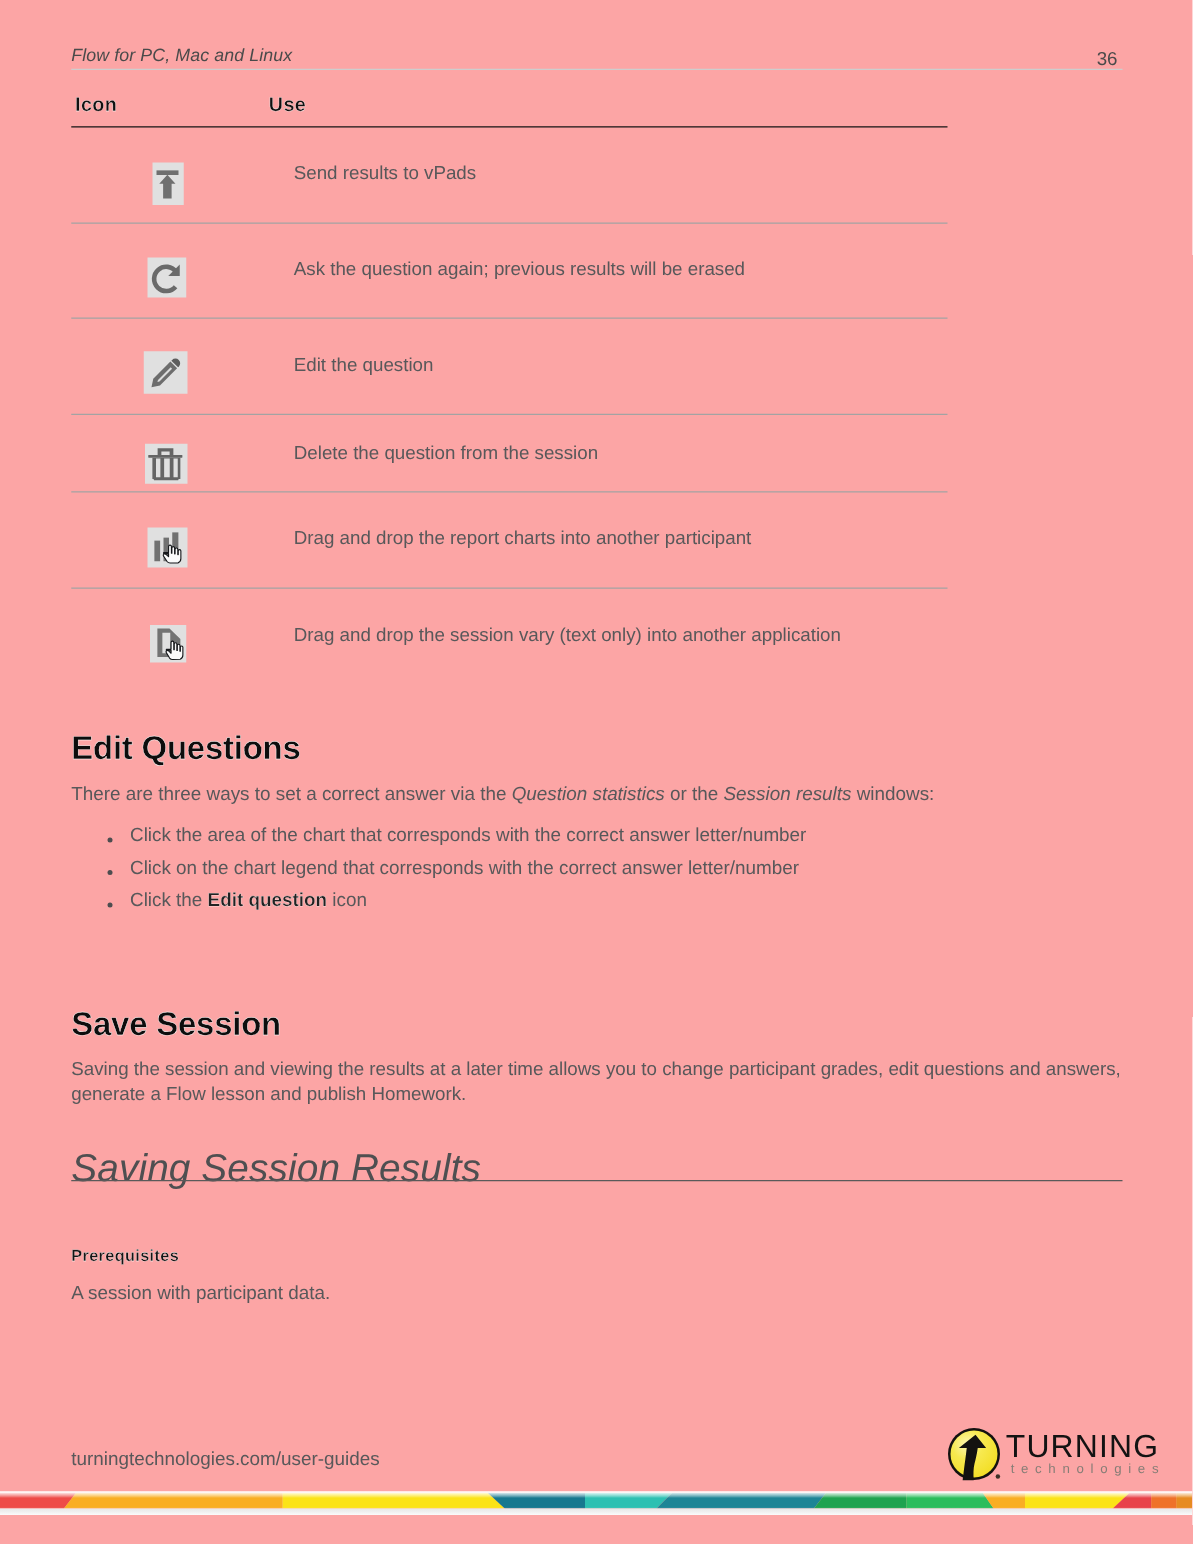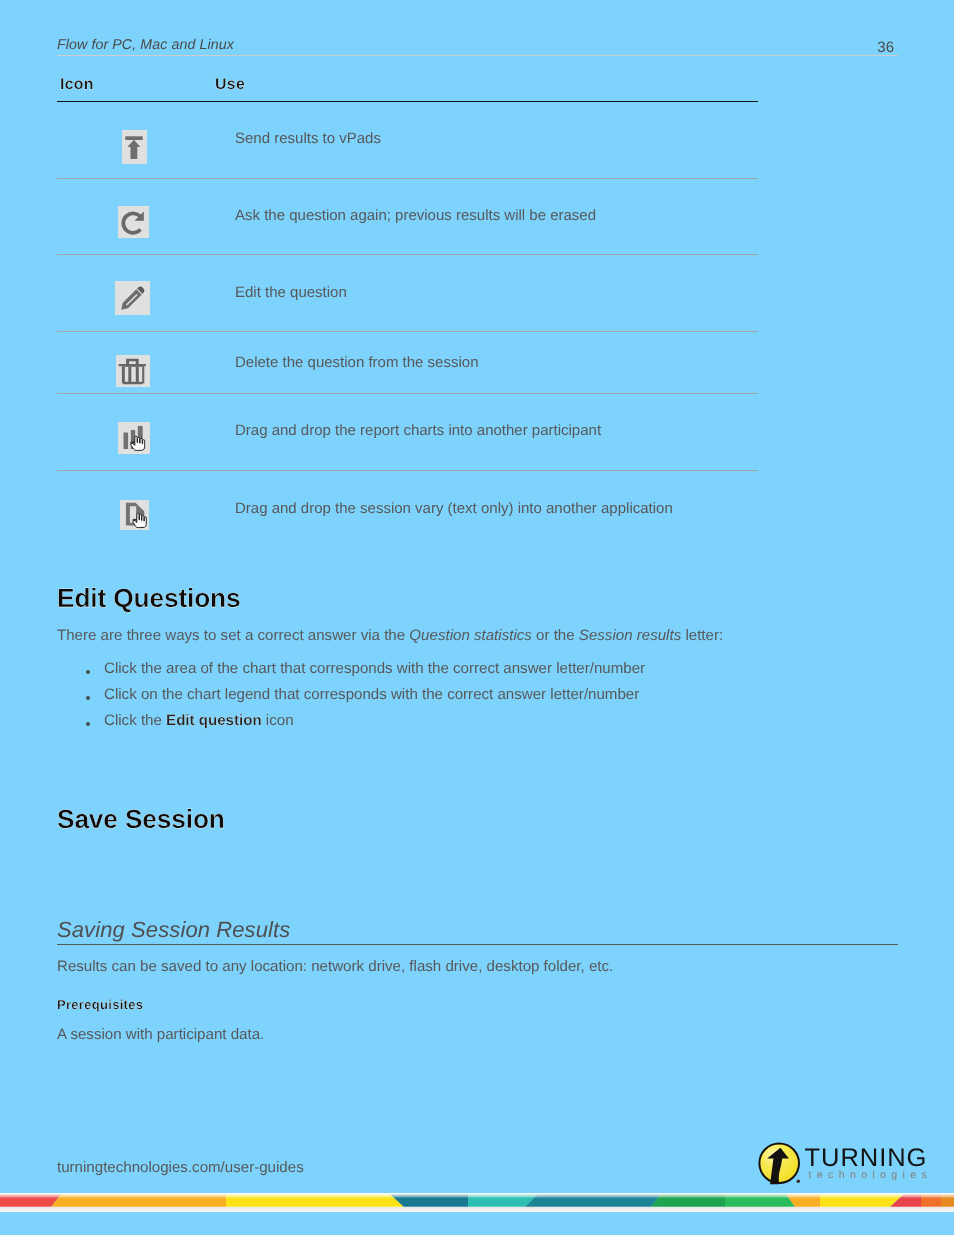--- a/index.html
+++ b/index.html
@@ -1,19 +1,19 @@
 <!DOCTYPE html>
 <html><head>
 <meta charset="utf-8">
 <style>
   html,body{margin:0;padding:0;background:#fff;}
   body{width:954px;height:1235px;font-family:"Liberation Sans",sans-serif;
        -webkit-font-smoothing:antialiased;
        text-rendering:geometricPrecision;}
-  .page{position:relative;width:954px;height:1235px;overflow:hidden;background:#7dd3fc;}
+  .page{position:relative;width:954px;height:1235px;overflow:hidden;background:#fca5a5;}
 
   
   .hdr{position:absolute;left:57px;top:36px;width:841px;height:20px;}
   .hdr-title{position:absolute;left:0;top:0;font-style:italic;font-size:14.2px;
              color:#4a4a4a;letter-spacing:.1px;line-height:18px;}
   .hdr-page{position:absolute;right:4px;top:2.5px;font-size:15px;color:#4a4a4a;
             line-height:18px;text-align:right;}
   .hdr-rule{position:absolute;left:57px;top:55px;width:841px;height:1px;background:#cdcdcd;}
 
   
@@ -22,21 +22,21 @@
   .th-use{left:215px;top:76px;}
   .tbl-rule-head{position:absolute;left:56.5px;top:100.8px;width:701.4px;height:1.7px;background:#151515;}
   .row-rule{position:absolute;left:56.5px;width:701.4px;height:1px;background:#a3a3a3;}
 
   .icon-box{position:absolute;background:#e0e0e0;display:flex;align-items:center;justify-content:center;}
   .row-text{position:absolute;font-size:15.0px;color:#58585a;white-space:nowrap;margin-left:20px;}
 
   
   .h1{position:absolute;left:57px;font-size:26.3px;font-weight:bold;color:#0d0d0d;
       letter-spacing:-0.15px;-webkit-text-stroke:0.32px #ffffff;}
-  .h2{position:absolute;left:57px;font-size:22px;font-style:italic;color:#4f4f51;
+  .h2{position:absolute;left:57px;font-size:31px;font-style:italic;color:#4f4f51;
       font-weight:normal;text-align:right;}
   .h2-rule{position:absolute;left:57px;width:841px;height:1px;background:#5a5a5a;}
   .p{position:absolute;left:57px;font-size:15.1px;color:#58585a;line-height:20px;}
   .b{font-weight:bold;color:#222;-webkit-text-stroke:0.2px #ffffff;}
   .i{font-style:italic;}
   .bullets{position:absolute;left:85px;font-size:15.1px;color:#58585a;}
   .bullet-row{position:relative;height:26px;}
   .bullet-dot{position:absolute;left:1px;top:10.8px;width:4.4px;height:4.4px;border-radius:50%;background:#4d4d4f;}
   .bullet-txt{position:absolute;left:19px;top:0;white-space:nowrap;line-height:20px;}
 
@@ -153,45 +153,48 @@
                L26.3 24.1 q0 2.6 -2.2 3.35
                L18.1 27.65 q-1.55 0-2.45 -1.2
                L13.15 22.3 q-0.78 -1.05 0.24 -1.7 q1.02 -0.62 1.75 0.38
                L16.85 22.6 L16.85 20.25 Z" fill="#fbfbfb" stroke="#15171a" stroke-width="0.9" stroke-linejoin="round" stroke-linecap="round"></path>
     </svg>
   </div>
   <div class="row-text" style="left:215px;top:499.7px">Drag and drop the session vary (text only) into another application</div>
 
   <div class="h1" style="top:583px">Edit Questions</div>
   <div class="p" style="top:626px">
-    <span>There are three ways to set a correct answer via the </span><span class="i">Question statistics</span><span> or the </span><span class="i">Session results</span><span> letter:</span>
+    <span>There are three ways to set a correct answer via the </span><span class="i">Question statistics</span><span> or the </span><span class="i">Session results</span><span> windows:</span>
   </div>
 
   <div class="bullets" style="top:659px">
     <div class="bullet-row">
       <span class="bullet-dot"></span>
       <span class="bullet-txt">Click the area of the chart that corresponds with the correct answer letter/number</span>
     </div>
     <div class="bullet-row">
       <span class="bullet-dot"></span>
       <span class="bullet-txt">Click on the chart legend that corresponds with the correct answer letter/number</span>
     </div>
     <div class="bullet-row">
       <span class="bullet-dot"></span>
       <span class="bullet-txt"><span>Click the </span><span class="b">Edit question</span><span> icon</span></span>
     </div>
   </div>
 
 
   <div class="h1" style="top:804px">Save Session</div>
+  <div class="p" style="top:846px;width:848px;font-size:15.0px">
+    <span>Saving the session and viewing the results at a later time allows you to change participant grades, edit questions and answers,</span>
+    <span>generate a Flow lesson and publish Homework.</span>
+  </div>
 
   <div class="h2" style="top:917.3px;letter-spacing:0.1px">Saving Session Results</div>
   <div class="h2-rule" style="top:944px"></div>
 
-  <div class="p" style="top:957px">Results can be saved to any location: network drive, flash drive, desktop folder, etc.</div>
 
   <div class="p b" style="top:995px;font-size:13px;letter-spacing:0.3px;color:#141414;-webkit-text-stroke:0.22px #ffffff">Prerequisites</div>
   <div class="p" style="top:1025px">A session with participant data.</div>
 
   <div class="foot-url">turningtechnologies.com/user-guides</div>
 
   <div class="logo">
     <svg width="178" height="50" viewBox="0 0 178 50">
       <defs>
         <radialGradient id="ballg" cx="36%" cy="30%" r="78%">

